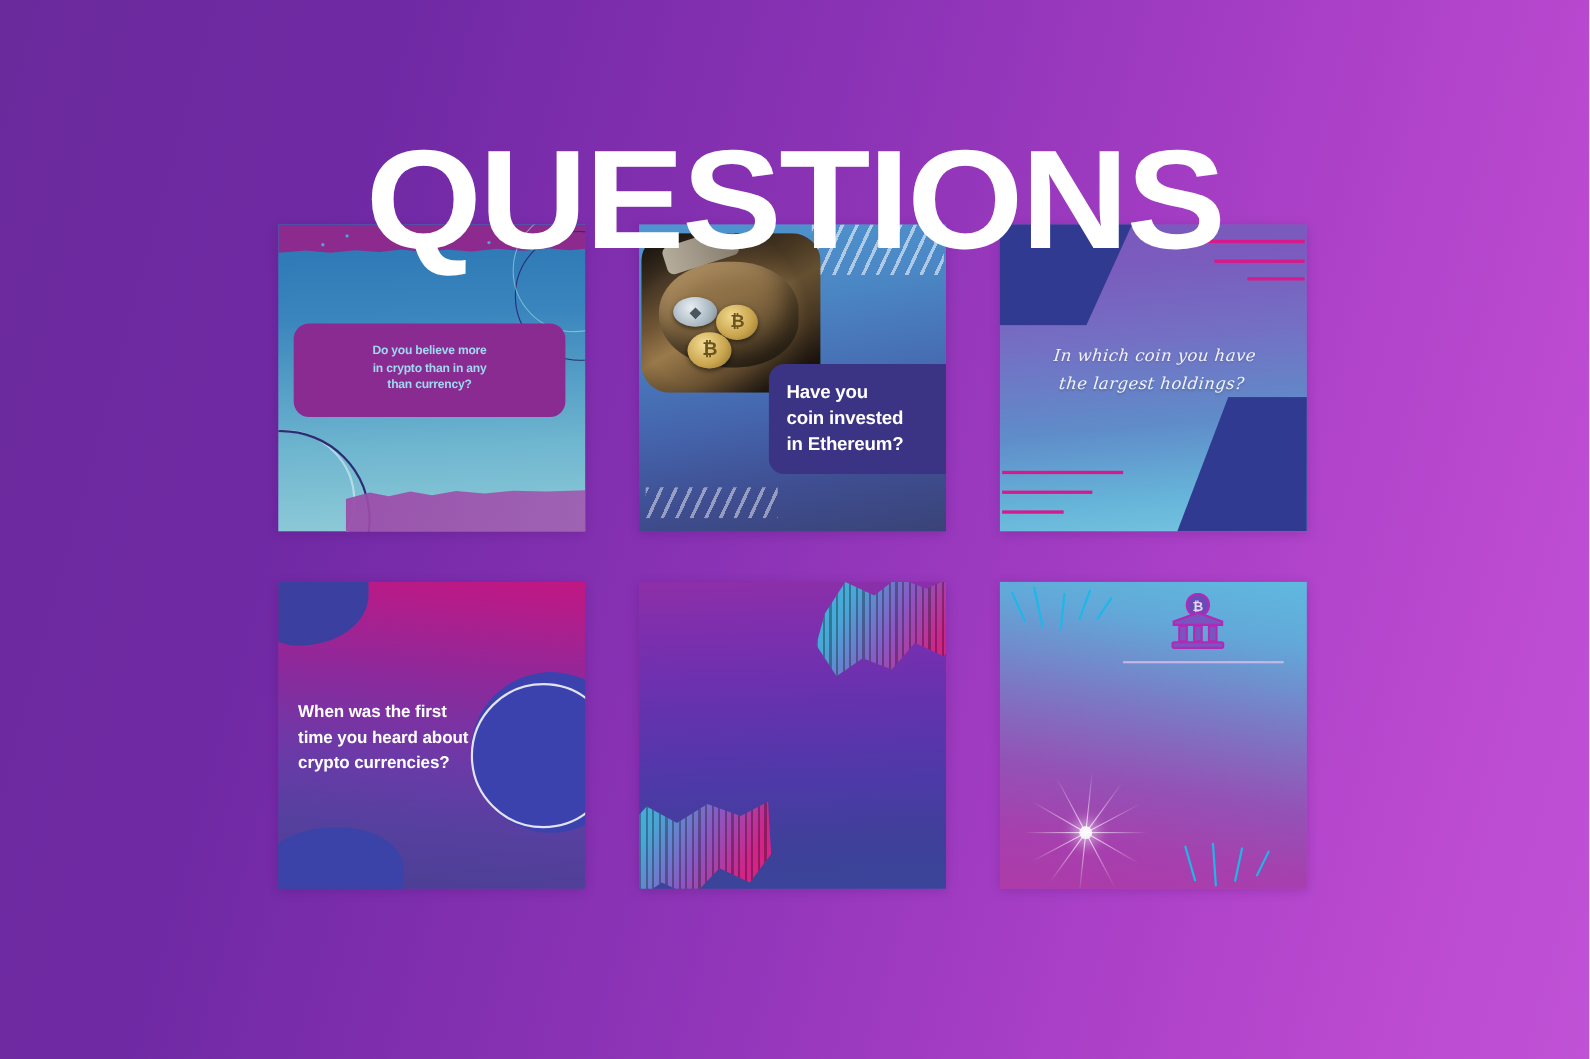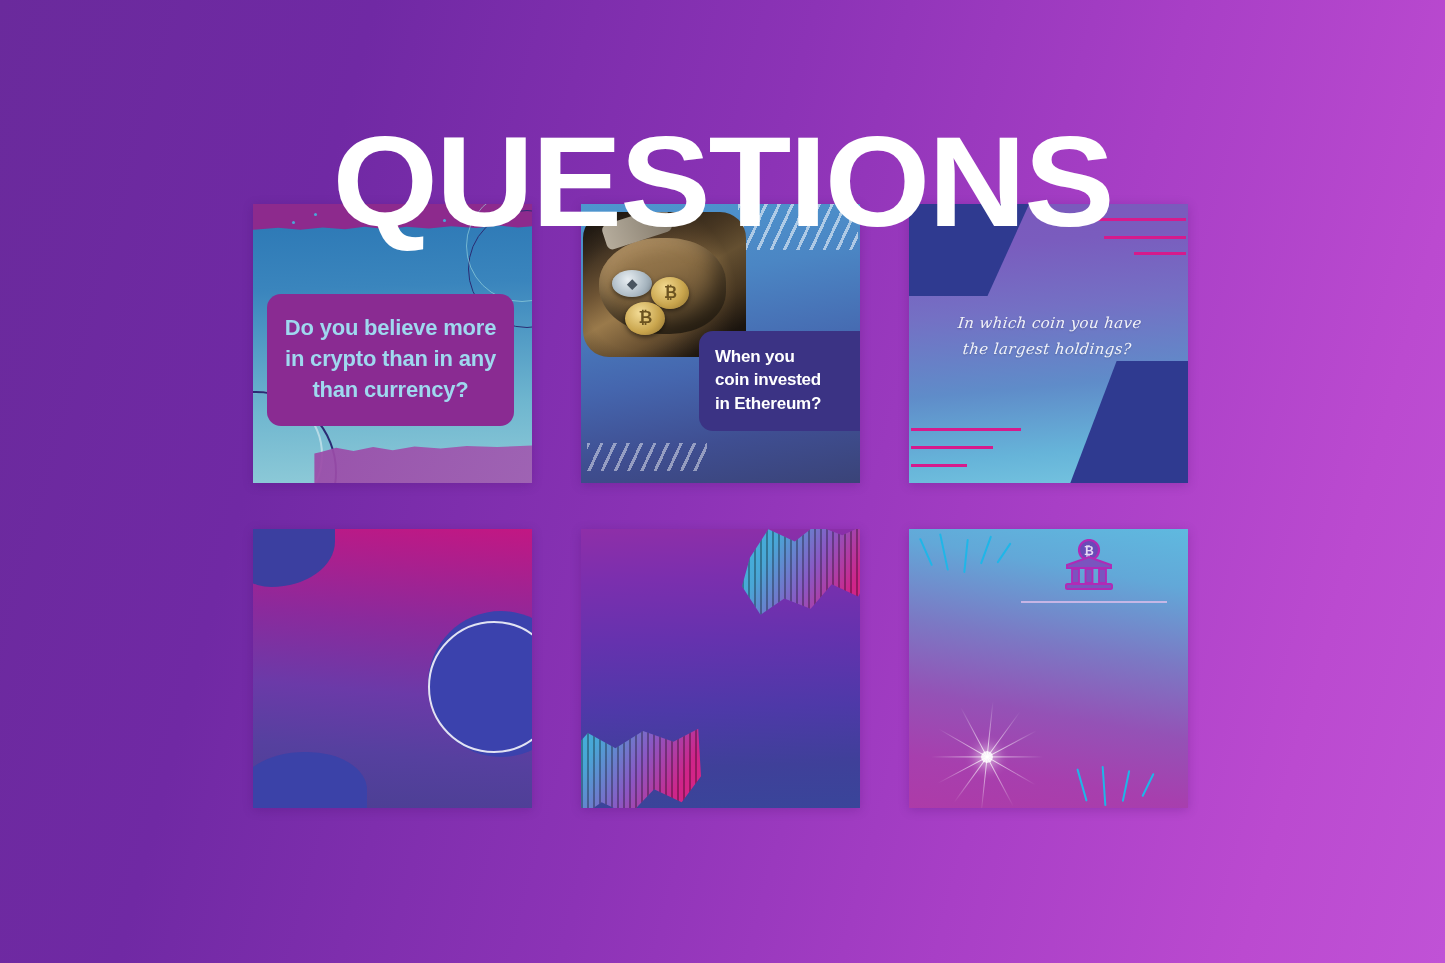--- a/index.html
+++ b/index.html
@@ -70,21 +70,21 @@
   .c1 .ring-c { position:absolute; right:-54px; top:6px; width:118px; height:118px; border:1.5px solid #2b2c73; border-radius:50%; }
   .c1 .ring-d { position:absolute; right:-46px; top:-14px; width:112px; height:112px; border:1.5px solid rgba(160,220,225,0.6); border-radius:50%; }
   .c1 .qbox {
     position: absolute; left: 14px; right: 18px; top: 90px;
     background: #8a2b92;
     border-radius: 14px;
     padding: 18px 14px 20px;
     text-align: center;
     color: #9fd8ef;
     font-weight: bold;
-    font-size: 22px;
+    font-size: 11px;
     line-height: 1.42;
     letter-spacing: -0.2px;
   }
 
   
   .c2 { background: linear-gradient(170deg, #4e96cf 0%, #4b86c4 28%, #4566ae 58%, #3f4e91 80%, #3a4378 100%); }
   .c2 .hatch {
     position: absolute; right: 2px; top: 0; width: 120px; height: 46px;
     background: repeating-linear-gradient(115deg, rgba(255,255,255,0.55) 0 3px, transparent 3px 12px);
   }
@@ -310,21 +310,21 @@
         <div class="hatch2"></div>
         <div class="photo">
           <div class="palm"></div>
           <div class="cuff"></div>
           <div class="coin eth">◆</div>
           <div class="coin btc1">₿</div>
           <div class="coin btc2">₿</div>
         </div>
       </div>
       <div class="qbox">
-        <span class="nowrap-line">When you</span>
+        <span class="nowrap-line">Have you</span>
         <span class="nowrap-line">coin invested</span>
         <span class="nowrap-line">in Ethereum?</span>
       </div>
     </div>
 
     <div class="card c3">
       <div class="inner">
         <div class="poly-tl"></div>
         <div class="poly-br"></div>
         <div class="pl" style="right:2px;top:14px;width:92px"></div>
@@ -339,20 +339,25 @@
         <span class="nowrap-line">the largest holdings?</span>
       </div>
     </div>
 
     <div class="card c4">
       <div class="inner">
         <div class="blob-tl"></div>
         <div class="brush"></div>
         <div class="circ"></div>
         <div class="blob-bl"></div>
+      </div>
+      <div class="qtext">
+        <span class="nowrap-line">When was the first</span>
+        <span class="nowrap-line">time you heard about</span>
+        <span class="nowrap-line">crypto currencies?</span>
       </div>
     </div>
 
     <div class="card c5">
       <div class="inner">
         <div class="wave top">
             <div class="stripes"></div>
           </div>
         <div class="wave bottom">
             <div class="stripes"></div>

